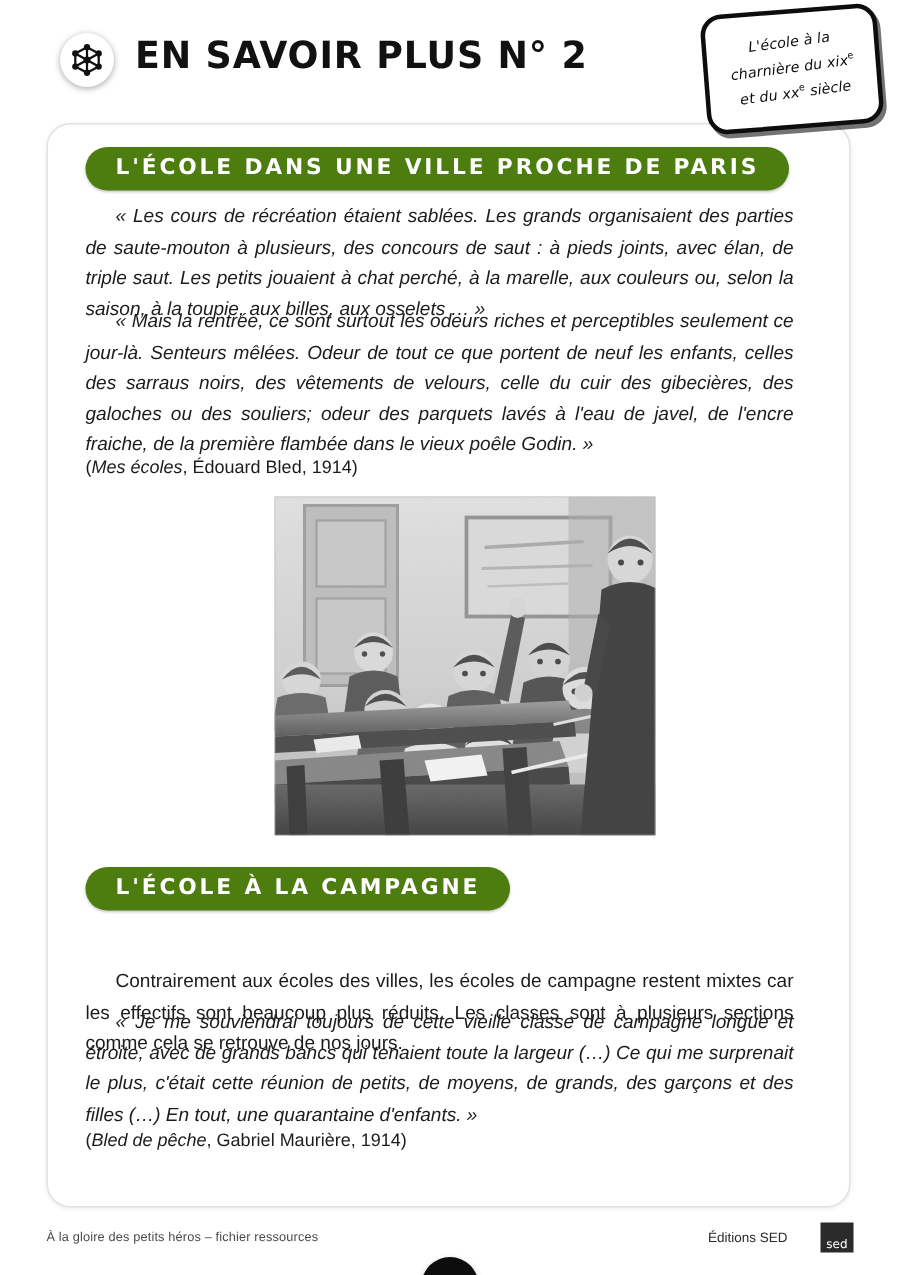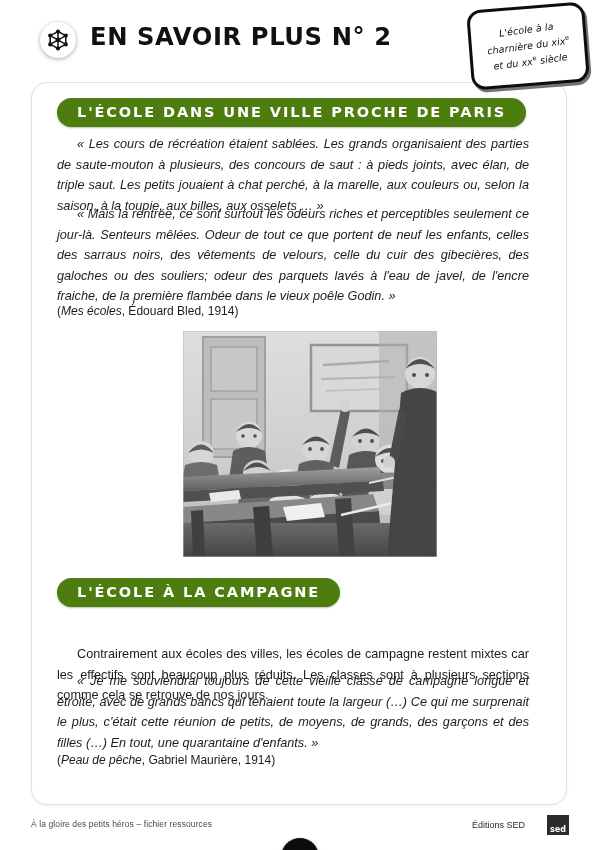--- a/index.html
+++ b/index.html
@@ -213,21 +213,21 @@
     background: #2b2b2b;
     display: flex;
     align-items: flex-end;
     justify-content: center;
     padding-bottom: 1px;
     box-sizing: border-box;
   }
   #sed-logo-text {
     color: #ffffff;
     font-family: "DejaVu Sans", sans-serif;
-    font-weight: bold;
+    font-weight: normal;
     font-size: 8px;
     line-height: 1;
   }
 </style>
 </head>
 <body>
 
 <div id="page-header">
   <div id="header-badge">
     <svg width="24" height="24" viewBox="0 0 24 24" aria-hidden="true">
@@ -412,21 +412,21 @@
 
 <div class="body-block" id="para-block-3">
   <p class="para indent">Contrairement aux écoles des villes, les écoles de campagne restent mixtes car les effectifs sont beaucoup plus réduits. Les classes sont à plusieurs sections comme cela se retrouve de nos jours.</p>
 </div>
 
 <div class="body-block" id="para-block-4">
   <p class="para italic indent">« Je me souviendrai toujours de cette vieille classe de campagne longue et étroite, avec de grands bancs qui tenaient toute la largeur (…) Ce qui me surprenait le plus, c'était cette réunion de petits, de moyens, de grands, des garçons et des filles (…) En tout, une quarantaine d'enfants. »</p>
 </div>
 
 <div class="attribution" id="attrib-2">
-  (<span class="work">Peau de pêche</span><span>, Gabriel Maurière, 1914</span>)
+  (<span class="work">Bled de pêche</span><span>, Gabriel Maurière, 1914</span>)
 </div>
 
 <div id="page-number">43</div>
 
 <div id="footer-left">À la gloire des petits héros – fichier ressources</div>
 
 <div id="footer-right">
   <span id="footer-right-label">Éditions SED</span>
   <span id="sed-logo">
     <span id="sed-logo-text">sed</span>

